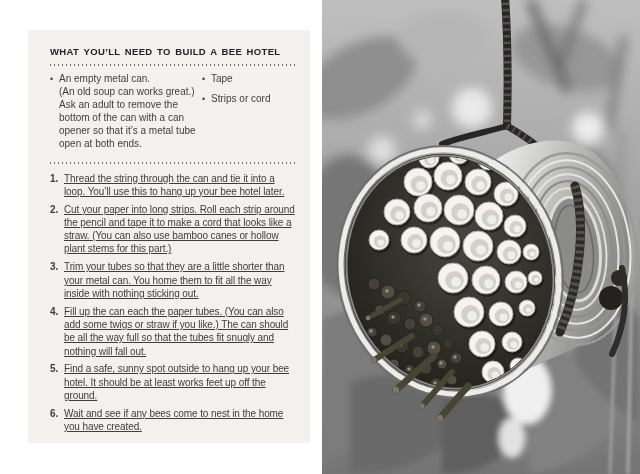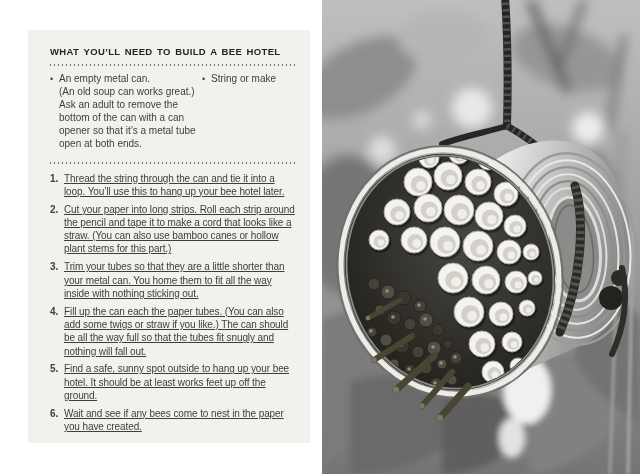--- a/index.html
+++ b/index.html
@@ -54,24 +54,28 @@
 Ask an adult to remove the
 bottom of the can with a can
 opener so that it’s a metal tube
 open at both ends.</span>
         </div>
       </div>
       <div class="materials-right">
 
 
 
-
           <div class="bullet-item">
             <span class="bullet"></span>
-            <span class="bullet-text">String or make</span>
+            <span class="bullet-text">Tape</span>
+          </div>
+
+          <div class="bullet-item">
+            <span class="bullet"></span>
+            <span class="bullet-text">Strips or cord</span>
           </div>
         </div>
     </div>
 
     <div class="divider"></div>
 
     <ol class="steps">
 
         <li class="step">
           <span class="step-num">1.</span>
@@ -93,21 +97,21 @@
           <span class="step-text">Fill up the can each the paper tubes. (You can also add some twigs or straw if you like.) The can should be all the way full so that the tubes fit snugly and nothing will fall out.</span>
         </li>
 
         <li class="step">
           <span class="step-num">5.</span>
           <span class="step-text">Find a safe, sunny spot outside to hang up your bee hotel. It should be at least works feet up off the ground.</span>
         </li>
 
         <li class="step">
           <span class="step-num">6.</span>
-          <span class="step-text">Wait and see if any bees come to nest in the paper you have created.</span>
+          <span class="step-text">Wait and see if any bees come to nest in the home you have created.</span>
         </li>
       </ol>
   </section>
 
   <div class="photo">
     <svg viewBox="0 0 318 474" role="img" aria-label="Black-and-white photograph of a homemade bee hotel: a metal can filled with rolled white paper tubes and dark twigs, hanging from a twisted cord among leaves">
       <defs>
         <linearGradient id="bgGrad" x1="0" y1="0" x2="0" y2="1">
           <stop offset="0" stop-color="#bfbfbf"></stop>
           <stop offset="0.45" stop-color="#a3a3a3"></stop>

